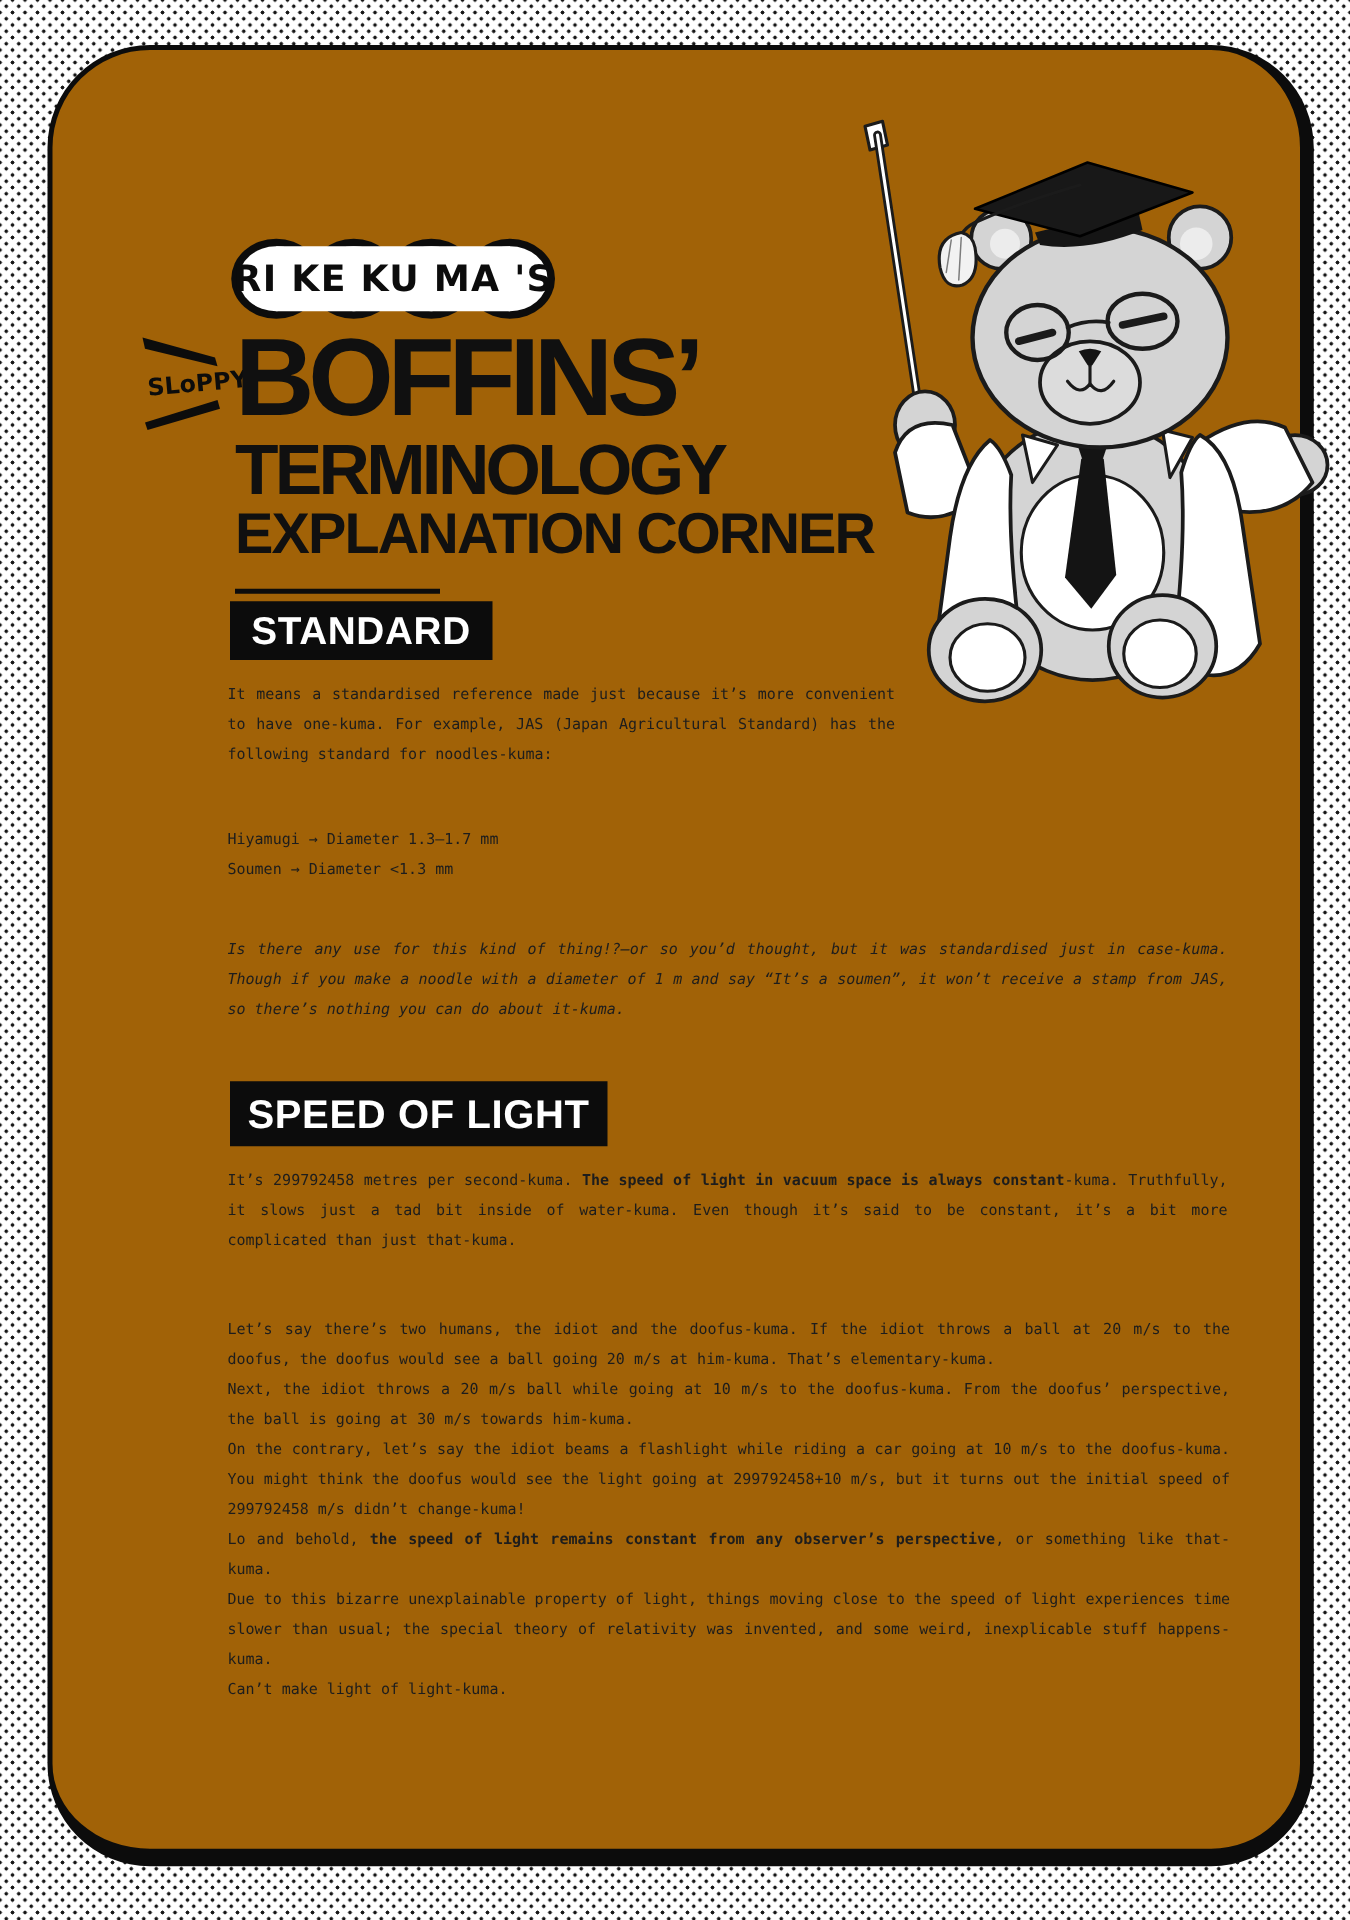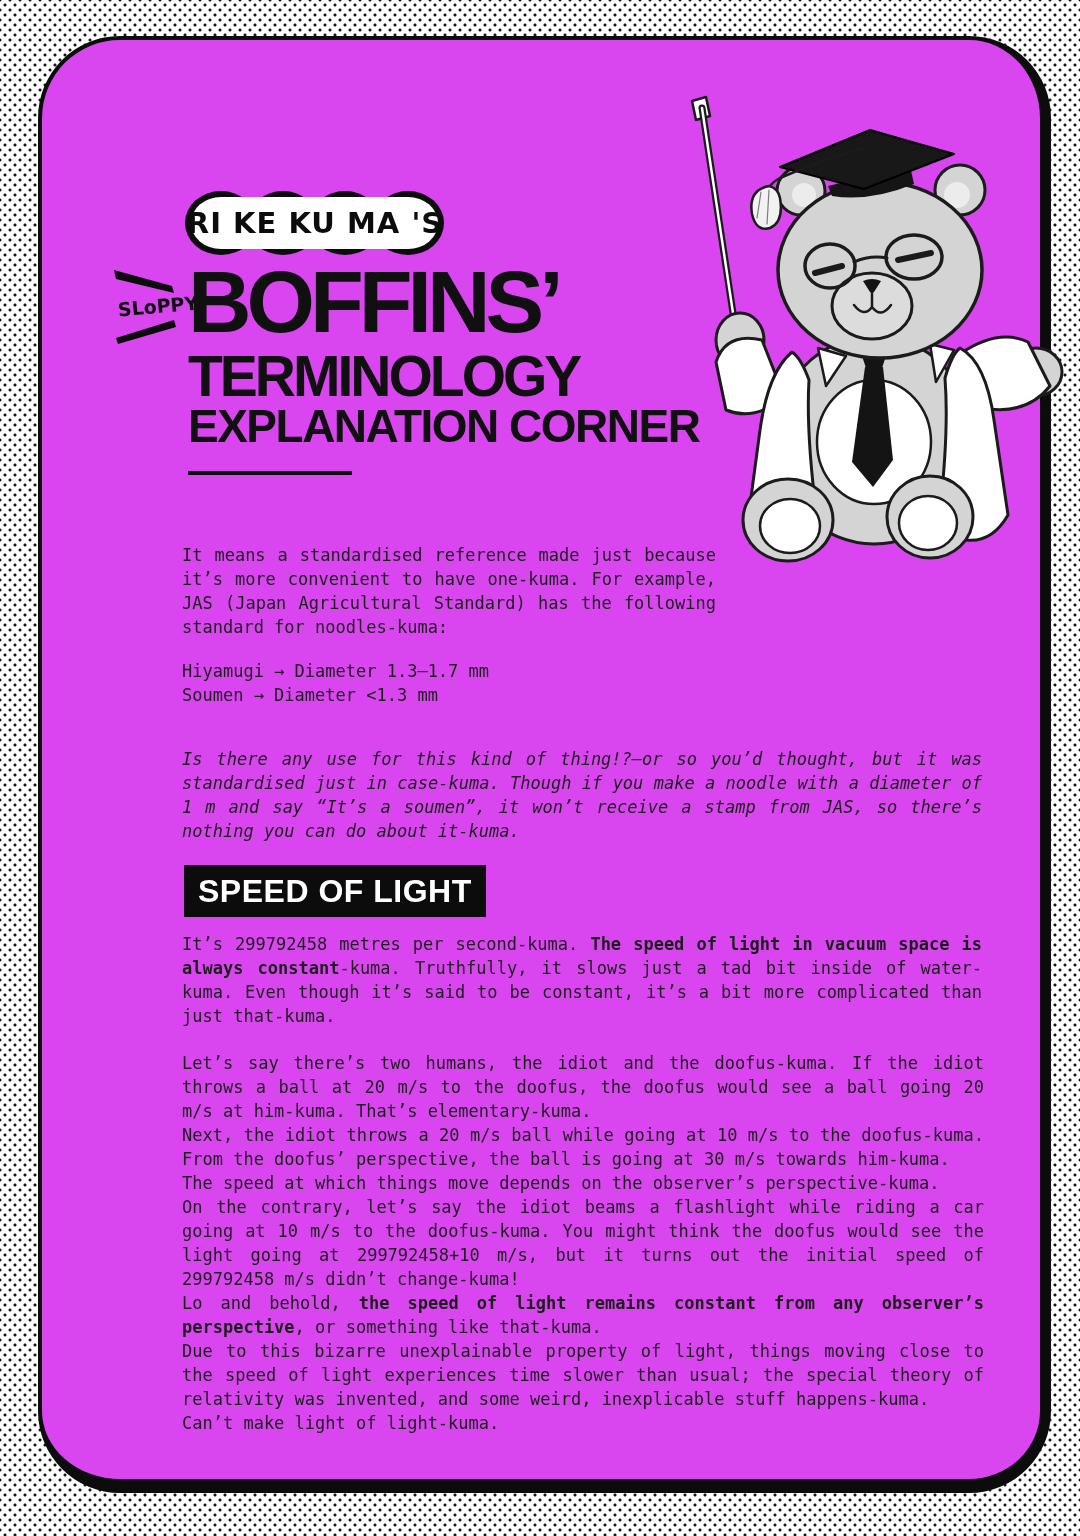--- a/index.html
+++ b/index.html
@@ -13,21 +13,21 @@
       radial-gradient(circle, #161616 1.4px, transparent 1.7px),
       radial-gradient(circle, #161616 1.4px, transparent 1.7px);
     background-size:10px 10px, 10px 10px;
     background-position:0 0, 5px 5px;
     font-family:"DejaVu Sans Mono", monospace;
     color:#1d1d1d;
   }
   .card{
     position:absolute; left:38px; top:36px;
     width:1013px; height:1457px;
-    background:#d946ef;
+    background:#a16207;
     border:solid #0c0c0c;
     border-width:4px 11px 14px 4px;
     border-radius:82px;
   }
   
   .badge-svg{ position:absolute; left:142px; top:148px; width:262px; height:70px; }
   .badge-text{ font-family:"DejaVu Sans", sans-serif; font-weight:bold; font-size:29px; letter-spacing:1px; }
   .sloppy-svg{ position:absolute; left:62px; top:224px; width:86px; height:80px; overflow:visible; }
   .sloppy-text{ font-family:"DejaVu Sans", sans-serif; font-weight:bold; font-size:19px; }
   .title-block{
@@ -42,21 +42,21 @@
   .section-box{
     position:absolute;
     background:#0c0c0c; color:#ffffff;
     font-family:"Liberation Sans", sans-serif; font-weight:bold;
     display:flex; align-items:center;
     letter-spacing:0.5px;
   }
   .box-standard{ left:142px; top:441px; height:47px; padding:0 17px; font-size:31px; }
   .box-speed{ left:142px; top:825px; height:52px; padding:0 14px; font-size:32px; }
   
-  .mono{ font-family:"DejaVu Sans Mono", monospace; font-size:17px; line-height:24px; color:#1d1d1d; }
+  .mono{ font-family:"DejaVu Sans Mono", monospace; font-size:12px; line-height:24px; color:#1d1d1d; }
   .just{ text-align:justify; }
   .p-intro{ position:absolute; left:140px; top:503px; width:534px; }
   .noodle-list{ position:absolute; left:140px; top:619px; width:560px; }
   .p-outro{ position:absolute; left:140px; top:707px; width:800px;font-style:italic; }
   .p-speed1{ position:absolute; left:140px; top:892px; width:800px; }
   .p-speed2{ position:absolute; left:140px; top:1011px; width:802px; }
   .b{ font-weight:bold; }
   
   .bear-svg{ position:absolute; left:626px; top:50px; width:418px; height:480px; }
 </style>
@@ -157,39 +157,41 @@
         <path d="M160,96 L242,76 L246,94 Q202,112 164,106 Z" fill="#151515" stroke="none"></path>
         <path d="M112,77 L202,40 L286,64 L196,99 Z" fill="#181818" stroke="#000000" stroke-width="2"></path>
         <path d="M196,58 Q148,72 112,88 Q104,92 101,98" stroke-width="2.5"></path>
         <path d="M101,96 Q80,100 84,124 Q88,142 102,138 Q116,132 112,108 Q110,98 101,96 Z" fill="#f2f2f2" stroke-width="2.5"></path>
         <path d="M93,102 L89,128 M101,100 L99,134" stroke-width="1.2" opacity="0.55"></path>
       </g>
     </g>
   </svg>
 
   <div class="rule-above"></div>
+  <div class="section-box box-standard">
+    <span>STANDARD</span>
+  </div>
 
   <p class="mono just p-intro">It means a standardised reference made just because it’s more convenient to have one-kuma. For example, JAS (Japan Agricultural Standard) has the following standard for noodles-kuma:</p>
 
   <div class="mono noodle-list">
     <div>Hiyamugi → Diameter 1.3–1.7 mm</div>
     <div>Soumen → Diameter &lt;1.3 mm</div>
   </div>
 
   <p class="mono just p-outro">Is there any use for this kind of thing!?—or so you’d thought, but it was standardised just in case-kuma. Though if you make a noodle with a diameter of 1 m and say “It’s a soumen”, it won’t receive a stamp from JAS, so there’s nothing you can do about it-kuma.</p>
 
   <div class="section-box box-speed">
     <span>SPEED OF LIGHT</span>
   </div>
 
   <p class="mono just p-speed1"><span>It’s 299792458 metres per second-kuma. </span><span class="b">The speed of light in vacuum space is always constant</span><span>-kuma. Truthfully, it slows just a tad bit inside of water-kuma. Even though it’s said to be constant, it’s a bit more complicated than just that-kuma.</span></p>
 
   <div class="mono just p-speed2">
     <div>Let’s say there’s two humans, the idiot and the doofus-kuma. If the idiot throws a ball at 20 m/s to the doofus, the doofus would see a ball going 20 m/s at him-kuma. That’s elementary-kuma.</div>
     <div>Next, the idiot throws a 20 m/s ball while going at 10 m/s to the doofus-kuma. From the doofus’ perspective, the ball is going at 30 m/s towards him-kuma.</div>
-    <div>The speed at which things move depends on the observer’s perspective-kuma.</div>
     <div>On the contrary, let’s say the idiot beams a flashlight while riding a car going at 10 m/s to the doofus-kuma. You might think the doofus would see the light going at 299792458+10 m/s, but it turns out the initial speed of 299792458 m/s didn’t change-kuma!</div>
     <div><span>Lo and behold, </span><span class="b">the speed of light remains constant from any observer’s perspective</span><span>, or something like that-kuma.</span></div>
     <div>Due to this bizarre unexplainable property of light, things moving close to the speed of light experiences time slower than usual; the special theory of relativity was invented, and some weird, inexplicable stuff happens-kuma.</div>
     <div>Can’t make light of light-kuma.</div>
   </div>
 
 </div>
 
 </body></html>

